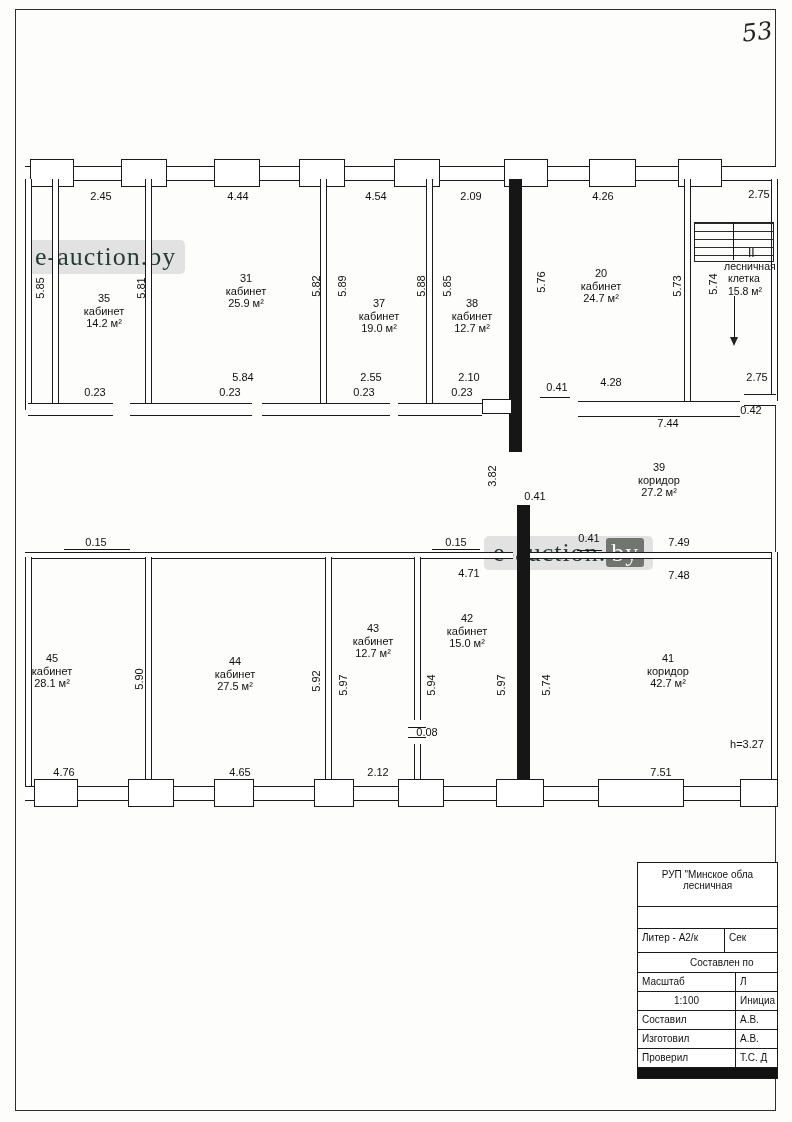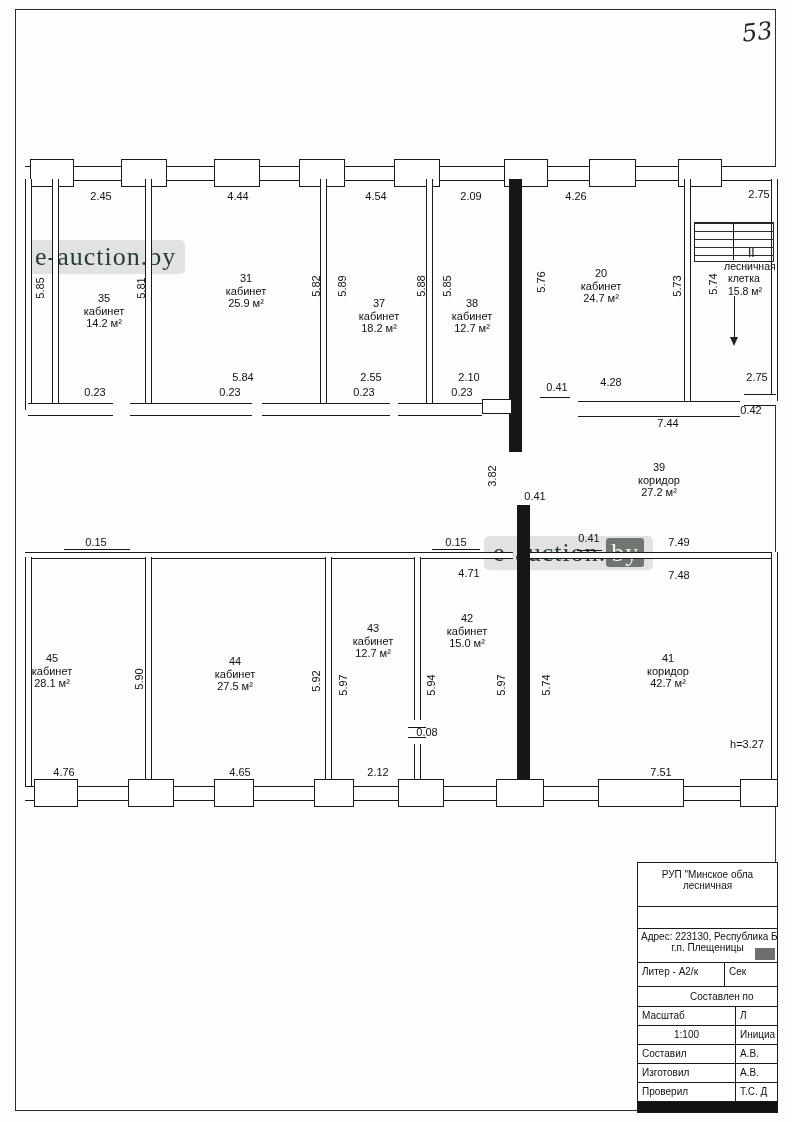--- a/index.html
+++ b/index.html
@@ -79,21 +79,21 @@
 
 <div class="stair-treads" style="left:694px;top:222px;width:78px;height:38px"></div>
 <div class="vline" style="left:733px;top:222px;height:38px"></div>
 <div class="vline" style="left:734px;top:296px;height:42px"></div>
 <div class="arrowhead" style="left:730px;top:337px"></div>
 
 <span class="dimh" style="left:76px;top:190px">2.45</span>
 <span class="dimh" style="left:213px;top:190px">4.44</span>
 <span class="dimh" style="left:351px;top:190px">4.54</span>
 <span class="dimh" style="left:446px;top:190px">2.09</span>
-<span class="dimh" style="left:551px;top:190px">4.26</span>
+<span class="dimh" style="left:578px;top:190px">4.26</span>
 <span class="dimh" style="left:734px;top:188px">2.75</span>
 
 <span class="dimv" style="left:15px;top:282px">5.85</span>
 <span class="dimv" style="left:116px;top:282px">5.81</span>
 <span class="dimv" style="left:291px;top:280px">5.82</span>
 <span class="dimv" style="left:317px;top:280px">5.89</span>
 <span class="dimv" style="left:396px;top:280px">5.88</span>
 <span class="dimv" style="left:422px;top:280px">5.85</span>
 <span class="dimv" style="left:516px;top:276px">5.76</span>
 <span class="dimv" style="left:652px;top:280px">5.73</span>
@@ -121,21 +121,21 @@
   <div>14.2 м²</div>
 </div>
 <div class="roomlbl" style="left:198px;top:272px">
   <div>31</div>
   <div>кабинет</div>
   <div>25.9 м²</div>
 </div>
 <div class="roomlbl" style="left:331px;top:297px">
   <div>37</div>
   <div>кабинет</div>
-  <div>18.2 м²</div>
+  <div>19.0 м²</div>
 </div>
 <div class="roomlbl" style="left:424px;top:297px">
   <div>38</div>
   <div>кабинет</div>
   <div>12.7 м²</div>
 </div>
 <div class="roomlbl" style="left:553px;top:267px">
   <div>20</div>
   <div>кабинет</div>
   <div>24.7 м²</div>
@@ -230,25 +230,20 @@
   <div>коридор</div>
   <div>42.7 м²</div>
 </div>
 
 <div class="tb">
   <div class="tb-row center" style="height:44px;padding-top:6px">
     <div>РУП "Минское обла</div>
     <div>лесничная</div>
   </div>
   <div class="tb-row" style="height:22px"></div>
-  <div class="tb-row" style="height:34px;padding:2px 3px">
-    <div>Адрес: 223130, Республика Б</div>
-    <div style="text-align:center">г.п. Плещеницы</div>
-    <div class="shaded-cell"></div>
-  </div>
   <div class="tb-row tb-split" style="height:24px">
     <div class="tb-c1" style="width:86px">Литер  - А2/к</div>
     <div class="tb-c2">Сек</div>
   </div>
   <div class="tb-row" style="height:20px;padding:4px 0 0 52px">Составлен по</div>
   <div class="tb-row tb-split" style="height:19px">
     <div class="tb-c1" style="width:97px">Масштаб</div>
     <div class="tb-c2">Л</div>
   </div>
   <div class="tb-row tb-split" style="height:19px">

